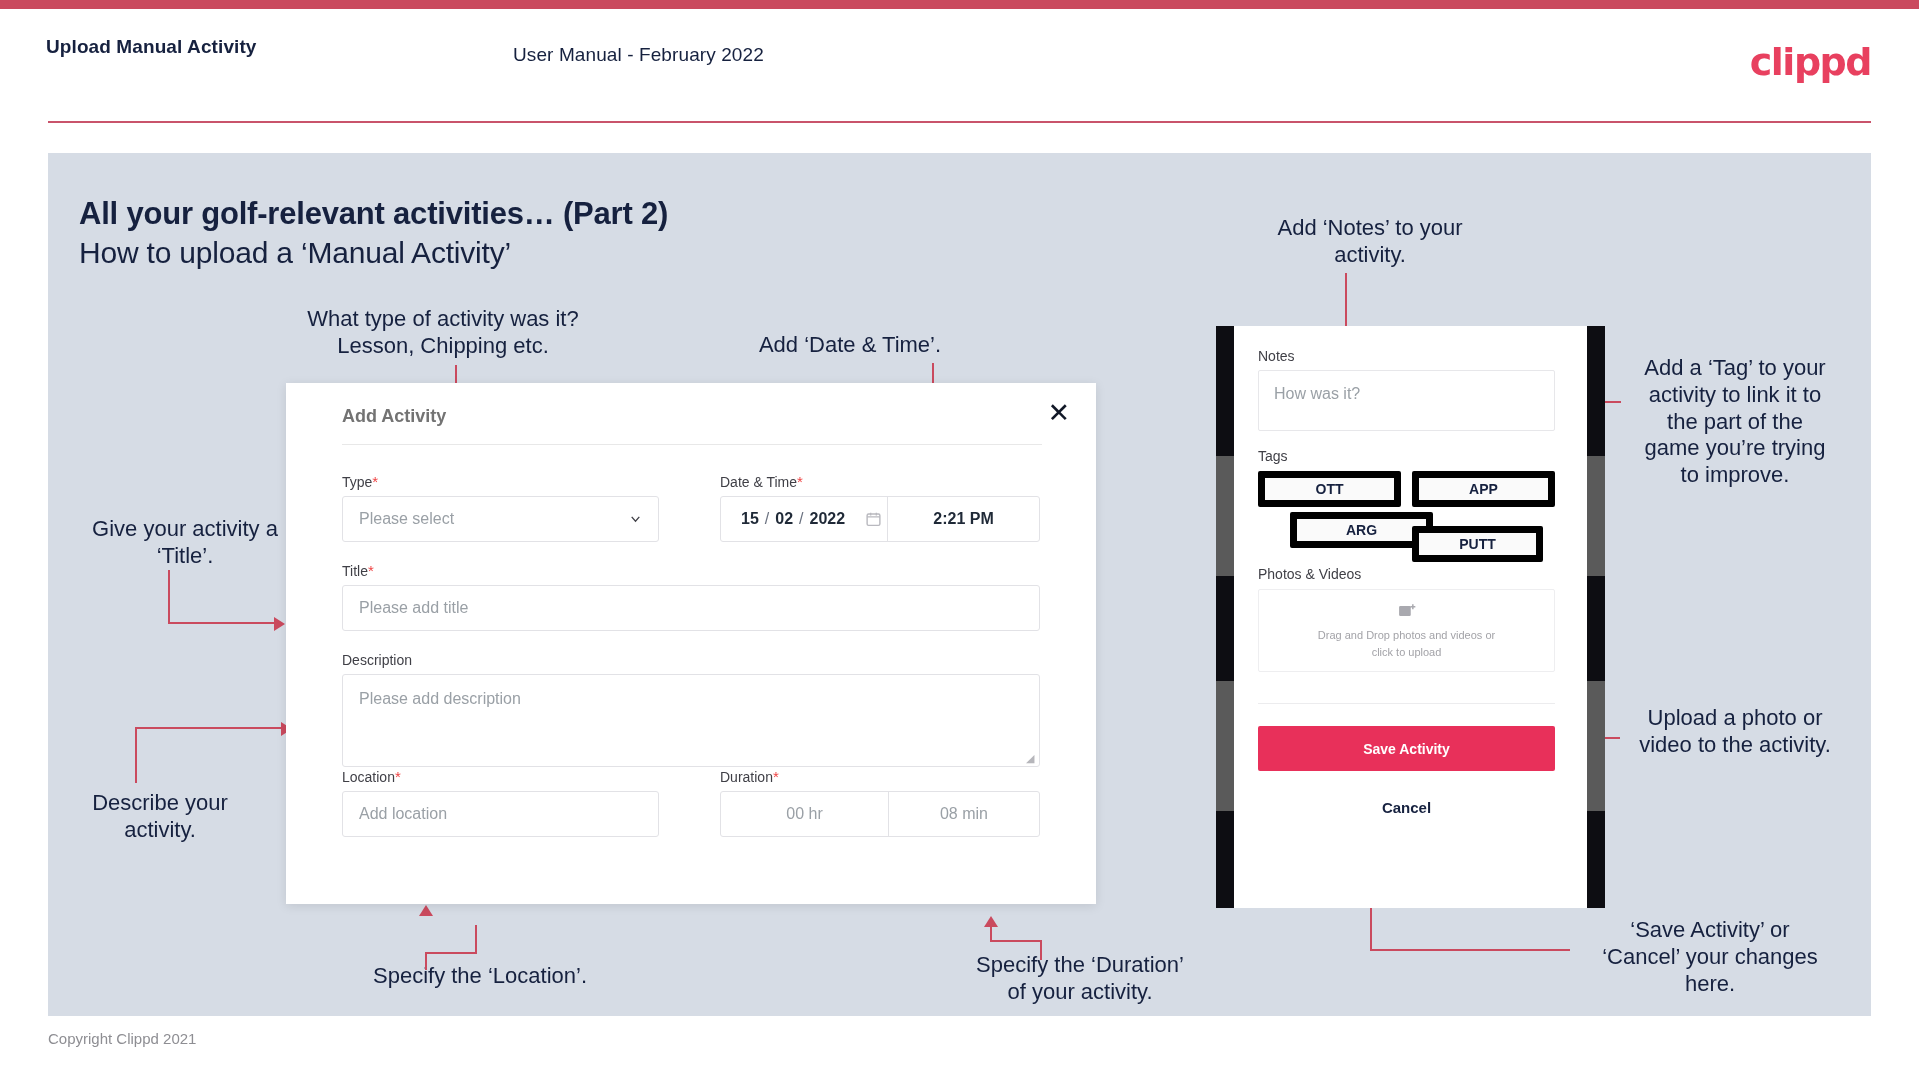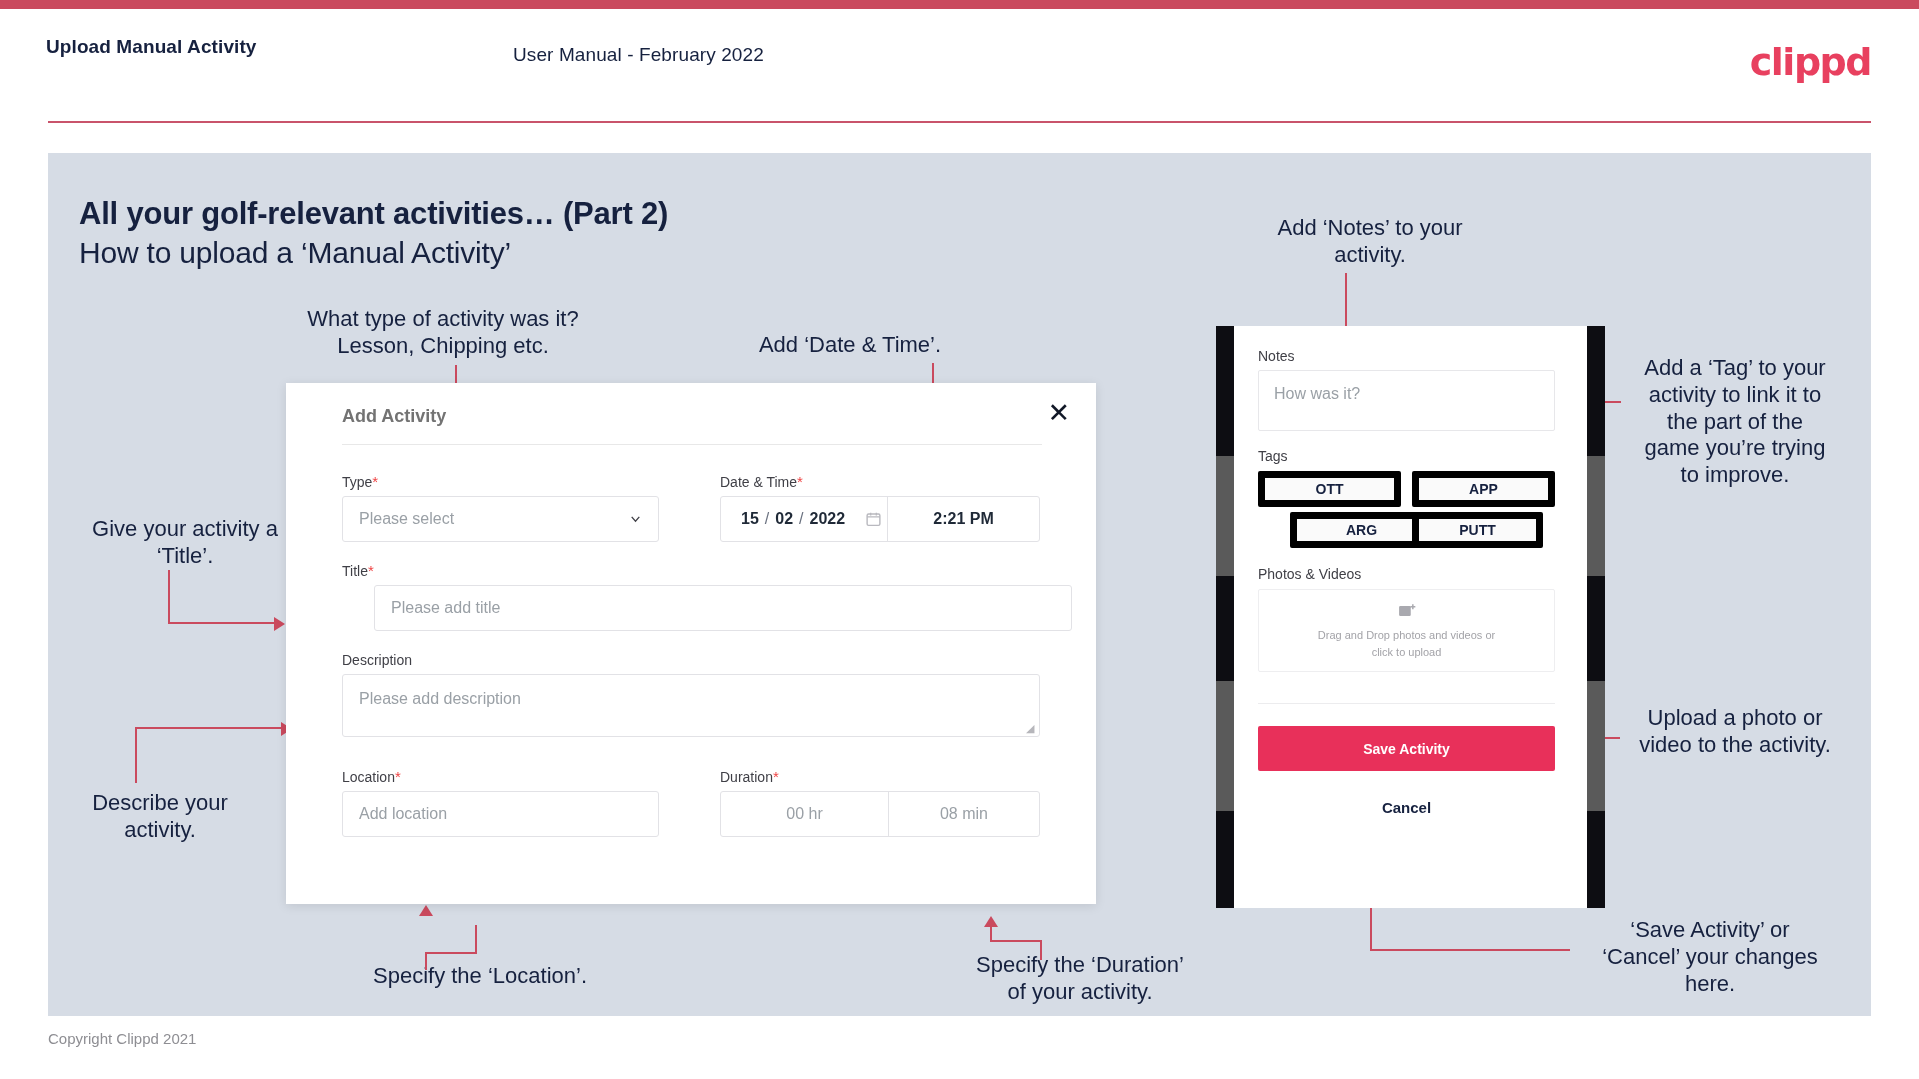--- a/index.html
+++ b/index.html
@@ -298,28 +298,28 @@
           <rect x="3" y="5" width="18" height="16" rx="2"></rect>
             <path d="M3 9h18M8 3v4M16 3v4"></path>
         </svg>
       </div>
       <div class="timebox">2:21 PM</div>
     </div>
 
     <div class="field-label" style="left:56px; top:179px;">
       <span>Title</span><span class="req">*</span>
     </div>
-    <div class="inp" style="left:56px; top:202px; width:698px; height:46px;margin-left:32px;">
+    <div class="inp" style="left:56px; top:202px; width:698px; height:46px;">
       <span class="ph">Please add title</span>
     </div>
 
     <div class="field-label" style="left:56px; top:268px;">
       <span>Description</span><span class="req"></span>
     </div>
-    <div class="inp" style="left:56px; top:291px; width:698px; height:63px; align-items:flex-start;">
+    <div class="inp" style="left:56px; top:291px; width:698px; height:93px; align-items:flex-start;">
       <span class="ta-ph">Please add description</span>
       <span class="ta-grip">◢</span>
     </div>
 
     <div class="field-label" style="left:56px; top:385px;">
       <span>Location</span><span class="req">*</span>
     </div>
     <div class="inp" style="left:56px; top:408px; width:317px; height:46px;">
       <span class="ph">Add location</span>
     </div>
@@ -345,21 +345,21 @@
 
       <div class="p-label" style="left:24px; top:22px;">Notes</div>
       <div class="p-box" style="left:24px; top:44px; width:297px; height:61px;">
         <span class="pph">How was it?</span>
       </div>
 
       <div class="p-label" style="left:24px; top:122px;">Tags</div>
       <div class="tag" style="left:24px; top:145px; width:143px; height:36px;">OTT</div>
       <div class="tag" style="left:178px; top:145px; width:143px; height:36px;">APP</div>
       <div class="tag" style="left:24px; top:186px; width:143px; height:36px;margin-left:32px;">ARG</div>
-      <div class="tag" style="left:178px; top:186px; width:131px; height:36px;">PUTT</div>
+      <div class="tag" style="left:178px; top:200px; width:131px; height:36px;">PUTT</div>
 
       <div class="p-label" style="left:24px; top:240px;">Photos &amp; Videos</div>
       <div class="dropzone" style="left:24px; top:263px; width:297px; height:83px;">
         <svg width="20" height="20" viewBox="0 0 24 24" fill="none" stroke="#a9a9af" stroke-width="1.9">
           <rect x="2.5" y="6" width="14" height="12" rx="1.5" fill="#a9a9af" stroke="none"></rect>
           <path d="M19 4v6M16 7h6" stroke="#a9a9af" stroke-width="1.8"></path>
         </svg>
         <div class="dz-text">
           <div>Drag and Drop photos and videos or</div>
           <div>click to upload</div>

